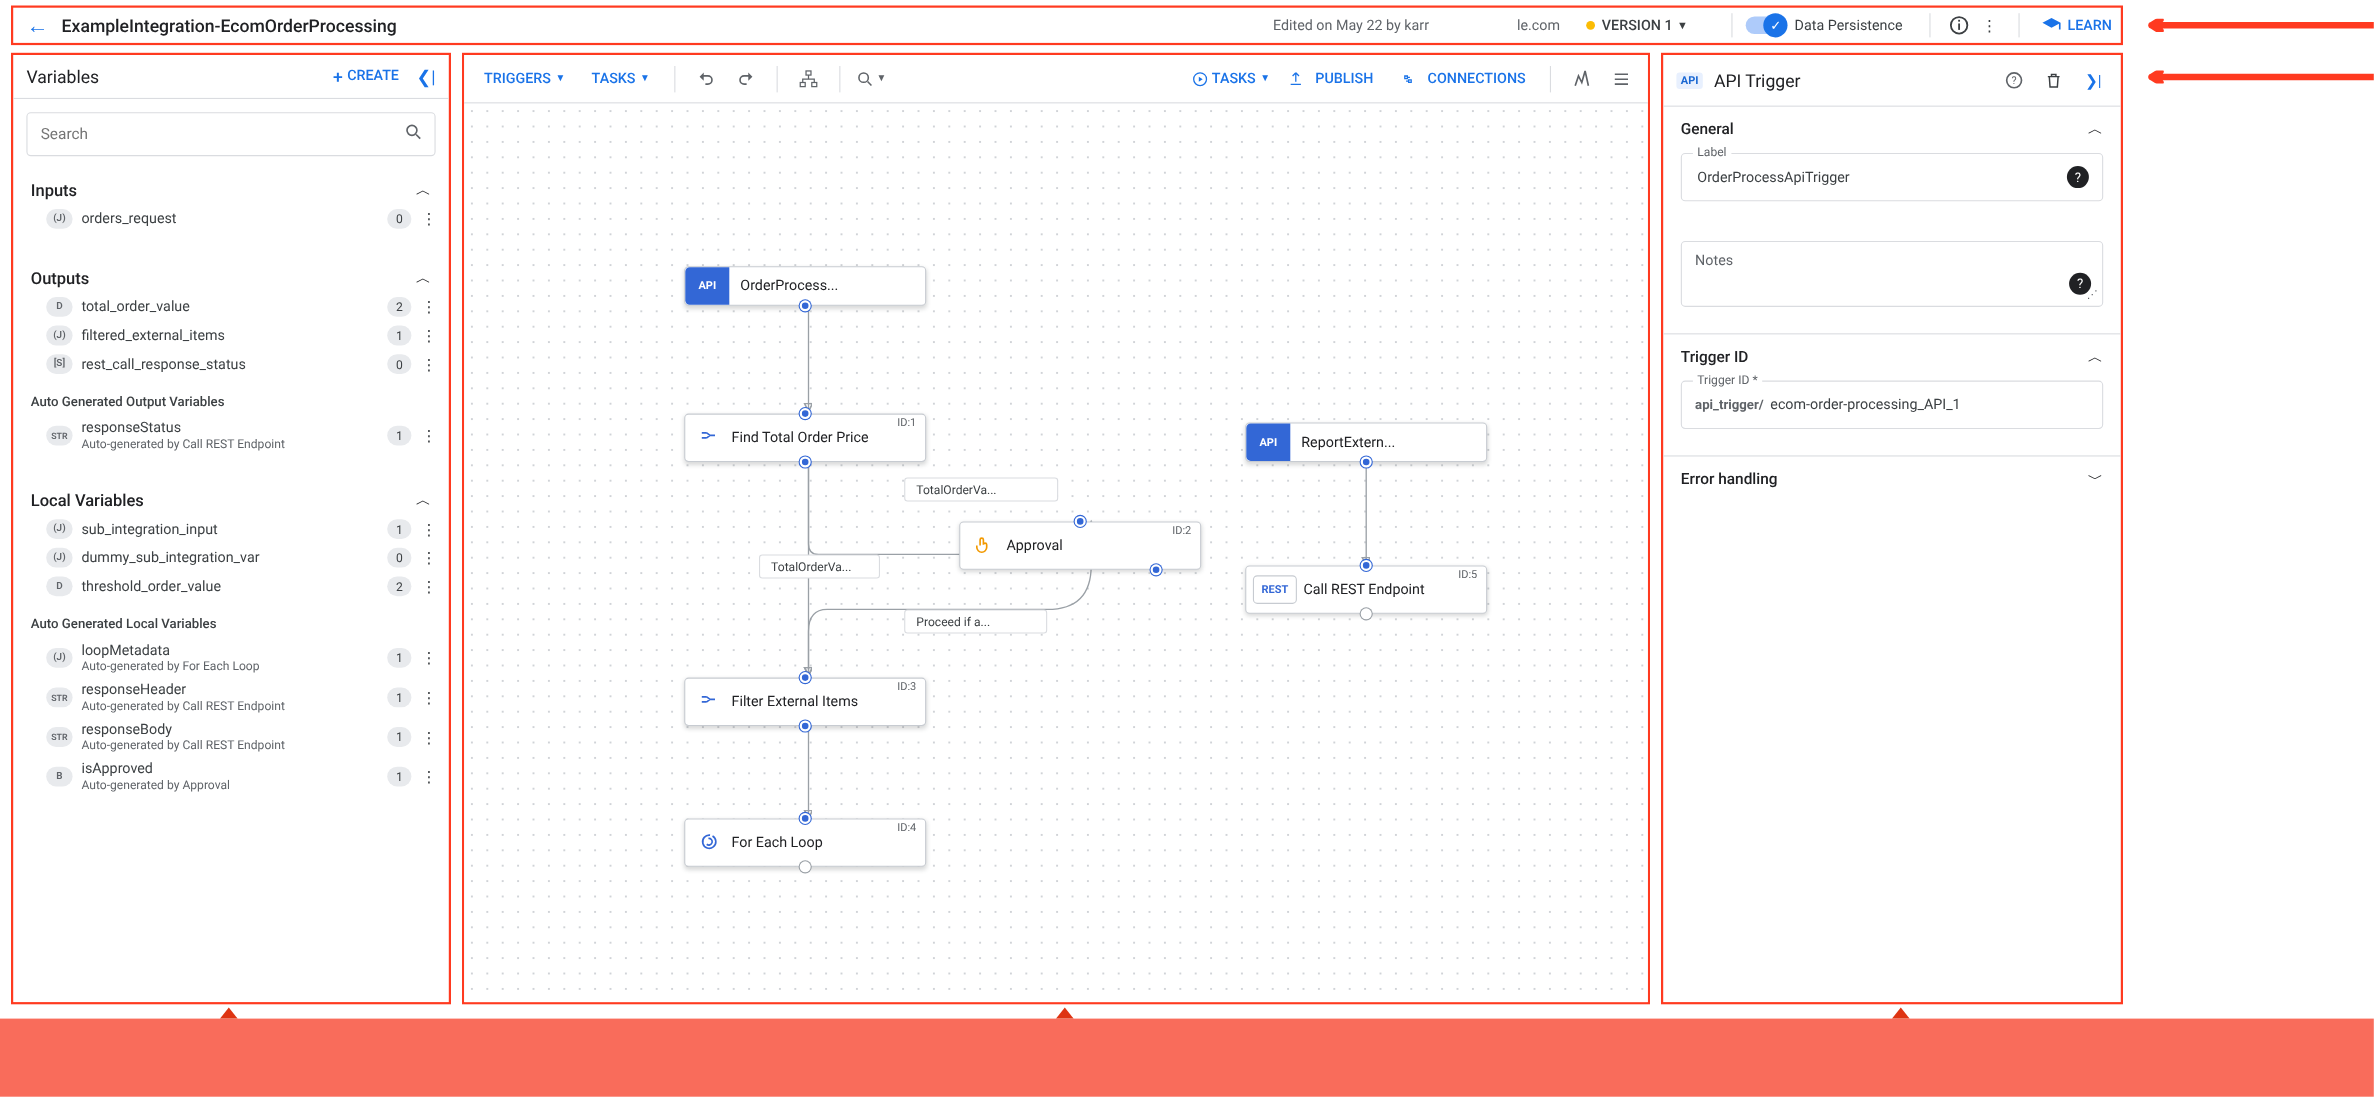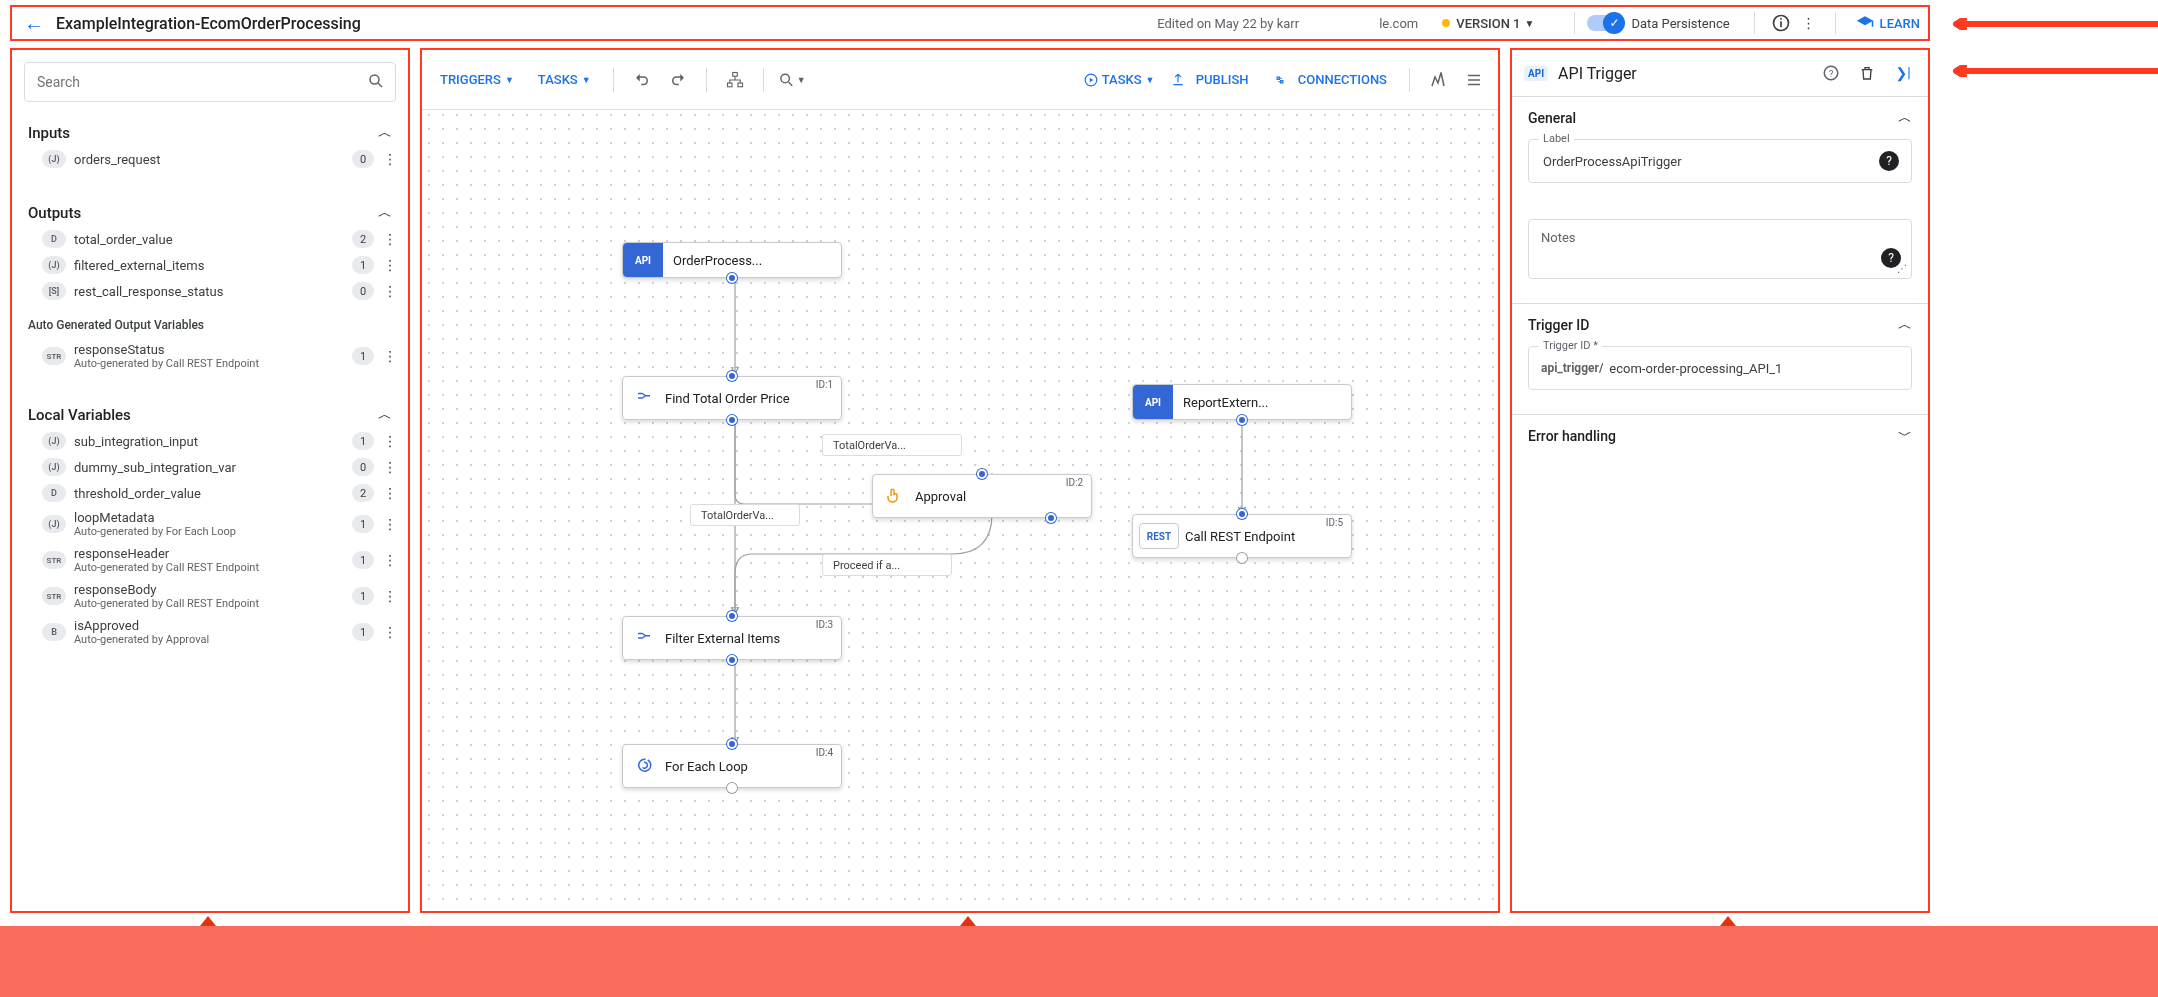--- a/index.html
+++ b/index.html
@@ -55,21 +55,21 @@
  .type-badge{width:24px;height:18px;border-radius:9px;font-size:9px;font-weight:600;display:inline-flex;align-items:center;justify-content:center;color:var(--text-light);background:#e8eaed;}
  .type-badge.str{font-size:8px;}
  .var-name{flex:1;font-size:13px;color:var(--text);overflow:hidden;text-overflow:ellipsis;white-space:nowrap;}
  .var-sub{display:block;font-size:11px;color:var(--text-light);}
  .var-col{flex:1;display:flex;flex-direction:column;min-width:0;}
  .count{width:22px;height:18px;border-radius:9px;background:#e8eaed;font-size:11px;display:inline-flex;align-items:center;justify-content:center;color:var(--text);}
  .kebab{color:var(--text);width:16px;text-align:center;}
  .sub-label{font-size:12px;font-weight:500;color:var(--text);padding:14px 16px 6px;}
 
  
- .cp-head{height:60px;display:flex;align-items:center;border-bottom:1px solid var(--grey-border);padding:0 10px;gap:8px;background:#fff;position:relative;z-index:2;}
+ .cp-head{height:44px;display:flex;align-items:center;border-bottom:1px solid var(--grey-border);padding:0 10px;gap:8px;background:#fff;position:relative;z-index:2;}
  .cp-btn{color:var(--blue);font-size:13px;font-weight:500;display:inline-flex;align-items:center;gap:4px;padding:0 8px;}
  .cp-btn .tri{font-size:9px;}
  .cp-sep{width:1px;height:24px;background:var(--grey-border);margin:0 6px;}
  .cp-icon{color:var(--text-light);width:28px;height:28px;display:inline-flex;align-items:center;justify-content:center;}
  .cp-spacer{flex:1;}
  .test{color:var(--blue);display:inline-flex;align-items:center;gap:4px;font-size:13px;font-weight:500;}
  .canvas{position:absolute;inset:44px 0 0 0;background:#fff;background-image:radial-gradient(#d0d3d7 1px,transparent 1px);background-size:14px 14px;overflow:hidden;}
  
  .node{position:absolute;border:1px solid #c7cbd1;border-radius:4px;background:#fff;box-shadow:0 2px 4px rgba(60,64,67,.2);display:flex;align-items:center;height:36px;min-width:220px;}
  .node .badge{width:40px;height:100%;border-radius:4px 0 0 4px;display:flex;align-items:center;justify-content:center;color:#fff;font-size:10px;font-weight:700;}
@@ -154,20 +154,30 @@
 </div>
 <div class="arrow-hint" style="top:64px;">
   <svg viewBox="0 0 210 12">
       <path d="M210 6 H8 M8 6 l8 -5 M8 6 l8 5" stroke="#ff3a20" stroke-width="6" fill="none" stroke-linecap="round"></path>
     </svg>
 </div>
 
 <div class="row">
 
   <div class="panel left">
+    <div class="lp-head">
+      <span class="t">Variables</span>
+      <span class="r">
+        <span class="create">
+            <span style="font-size:16px;line-height:0;">+</span>
+            <span>CREATE</span>
+          </span>
+        <span class="collapse-left">❮|</span>
+      </span>
+    </div>
     <div class="search">
       <input placeholder="Search" style="">
       <span><svg width="18" height="18" viewBox="0 0 24 24">
             <circle cx="10" cy="10" r="6" fill="none" stroke="#5f6368" stroke-width="2"></circle>
             <path d="M15 15l5 5" stroke="#5f6368" stroke-width="2"></path>
           </svg></span>
     </div>
 
     <div class="sec-head">
         <span>Inputs</span>
@@ -228,20 +238,21 @@
         <span class="var-name">dummy_sub_integration_var</span>
         <span class="count">0</span>
         <span class="kebab">⋮</span>
       </div>
     <div class="var-row">
         <span class="type-badge">D</span>
         <span class="var-name">threshold_order_value</span>
         <span class="count">2</span>
         <span class="kebab">⋮</span>
       </div>
+    <div class="sub-label">Auto Generated Local Variables</div>
     <div class="var-row">
         <span class="type-badge">(J)</span>
         <span class="var-col">
           <span class="var-name">loopMetadata</span>
           <span class="var-sub">Auto-generated by For Each Loop</span>
         </span>
         <span class="count">1</span>
         <span class="kebab">⋮</span>
       </div>
     <div class="var-row">

